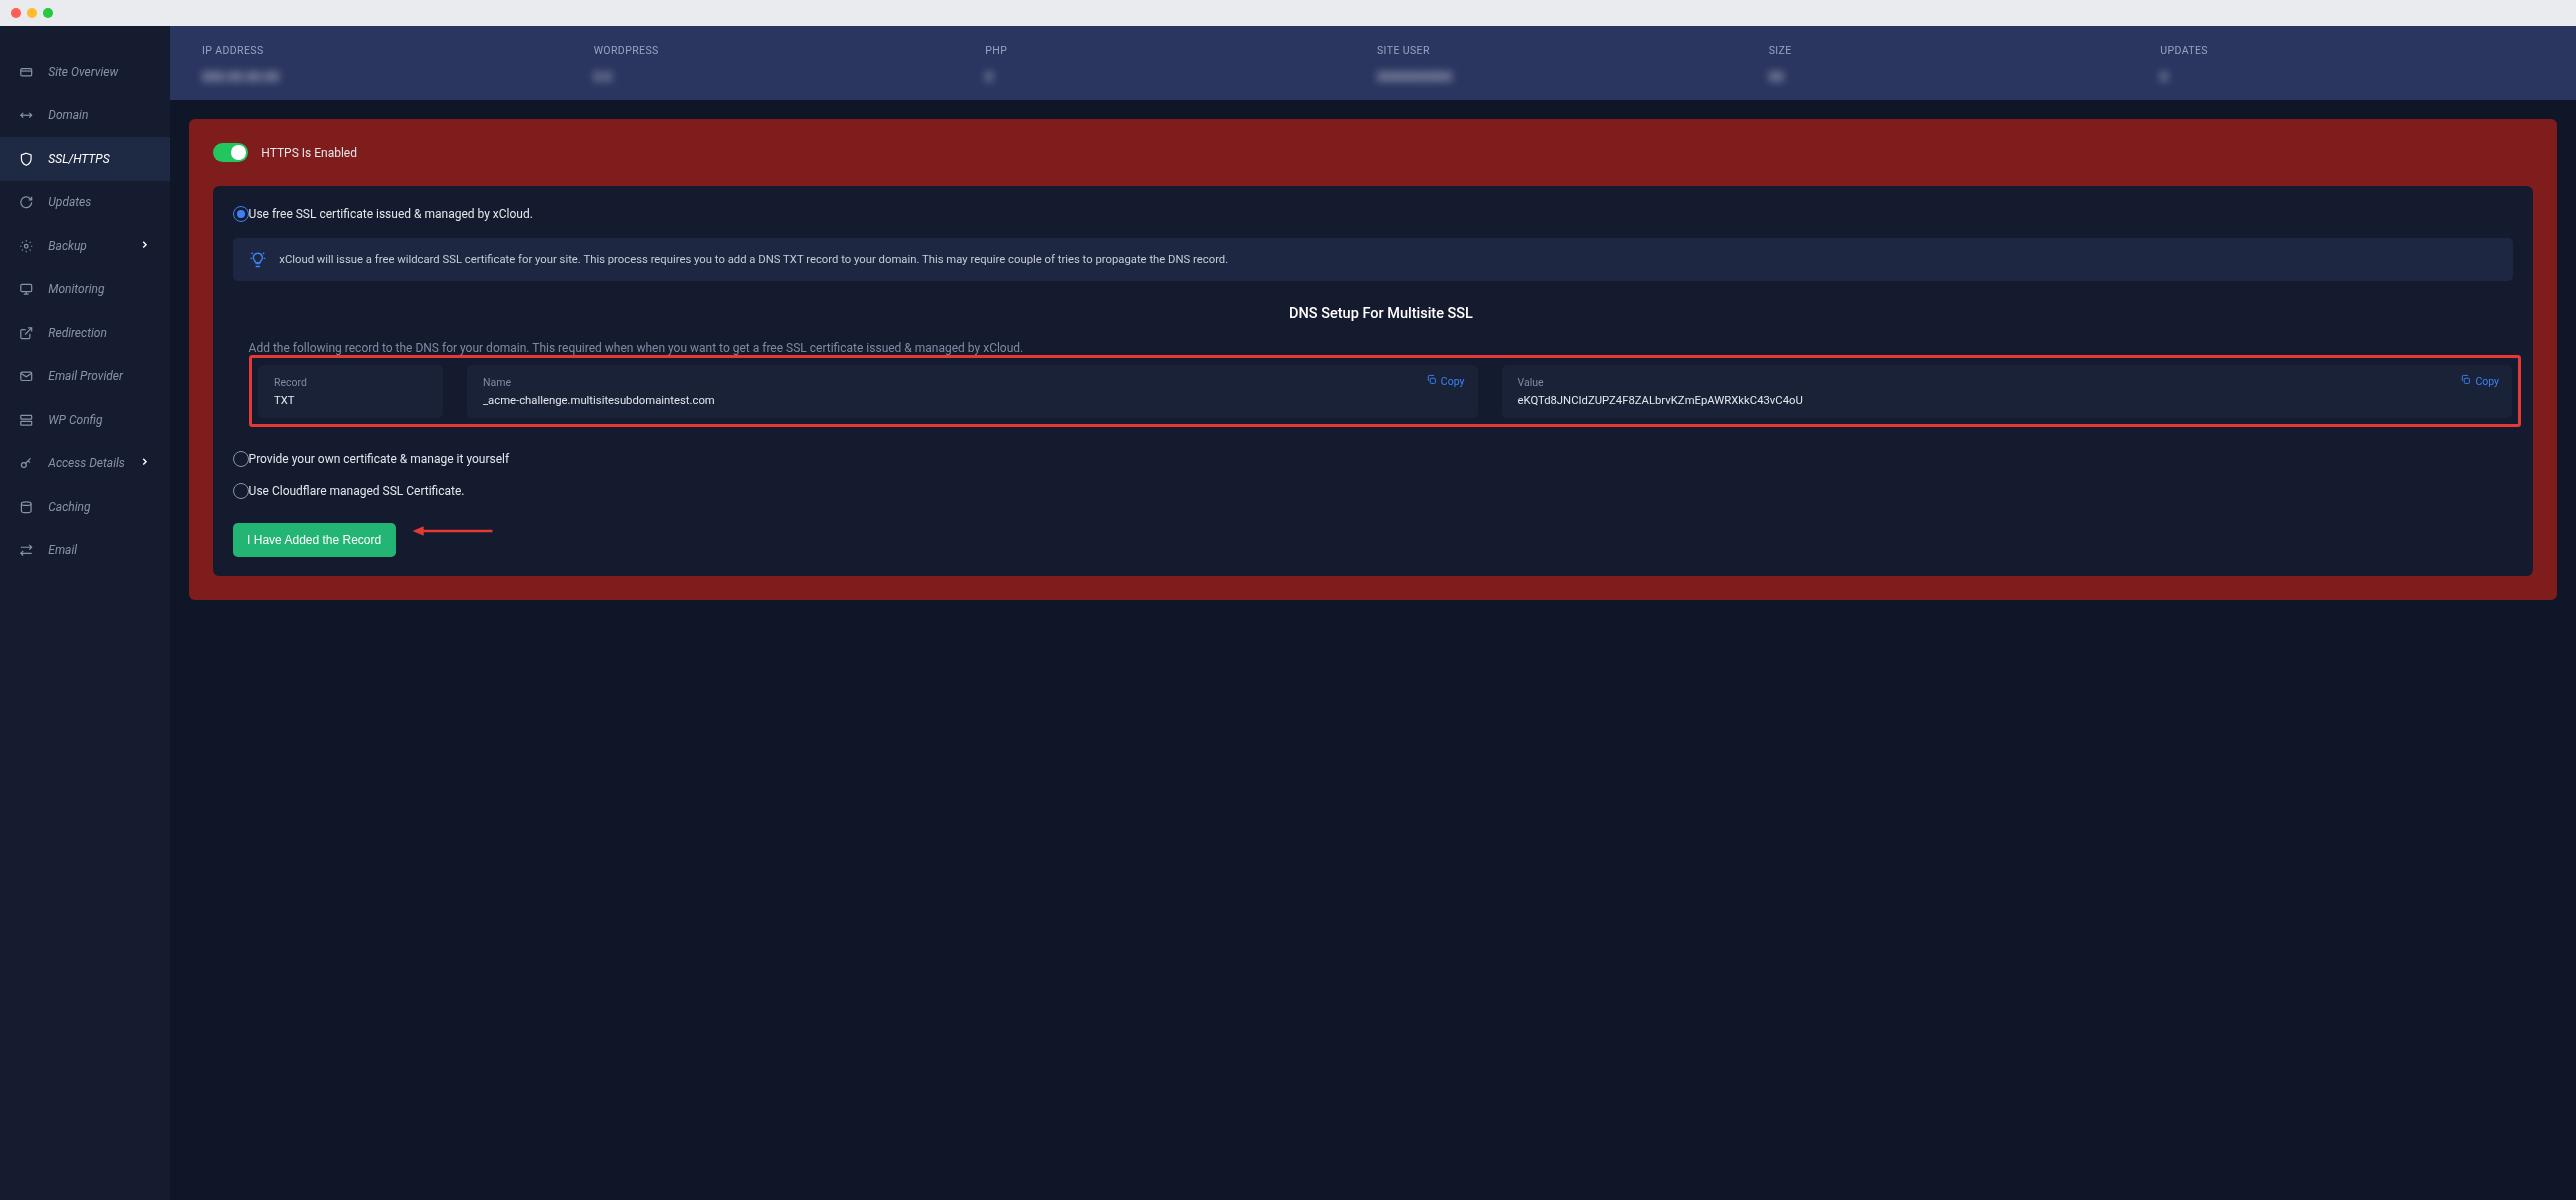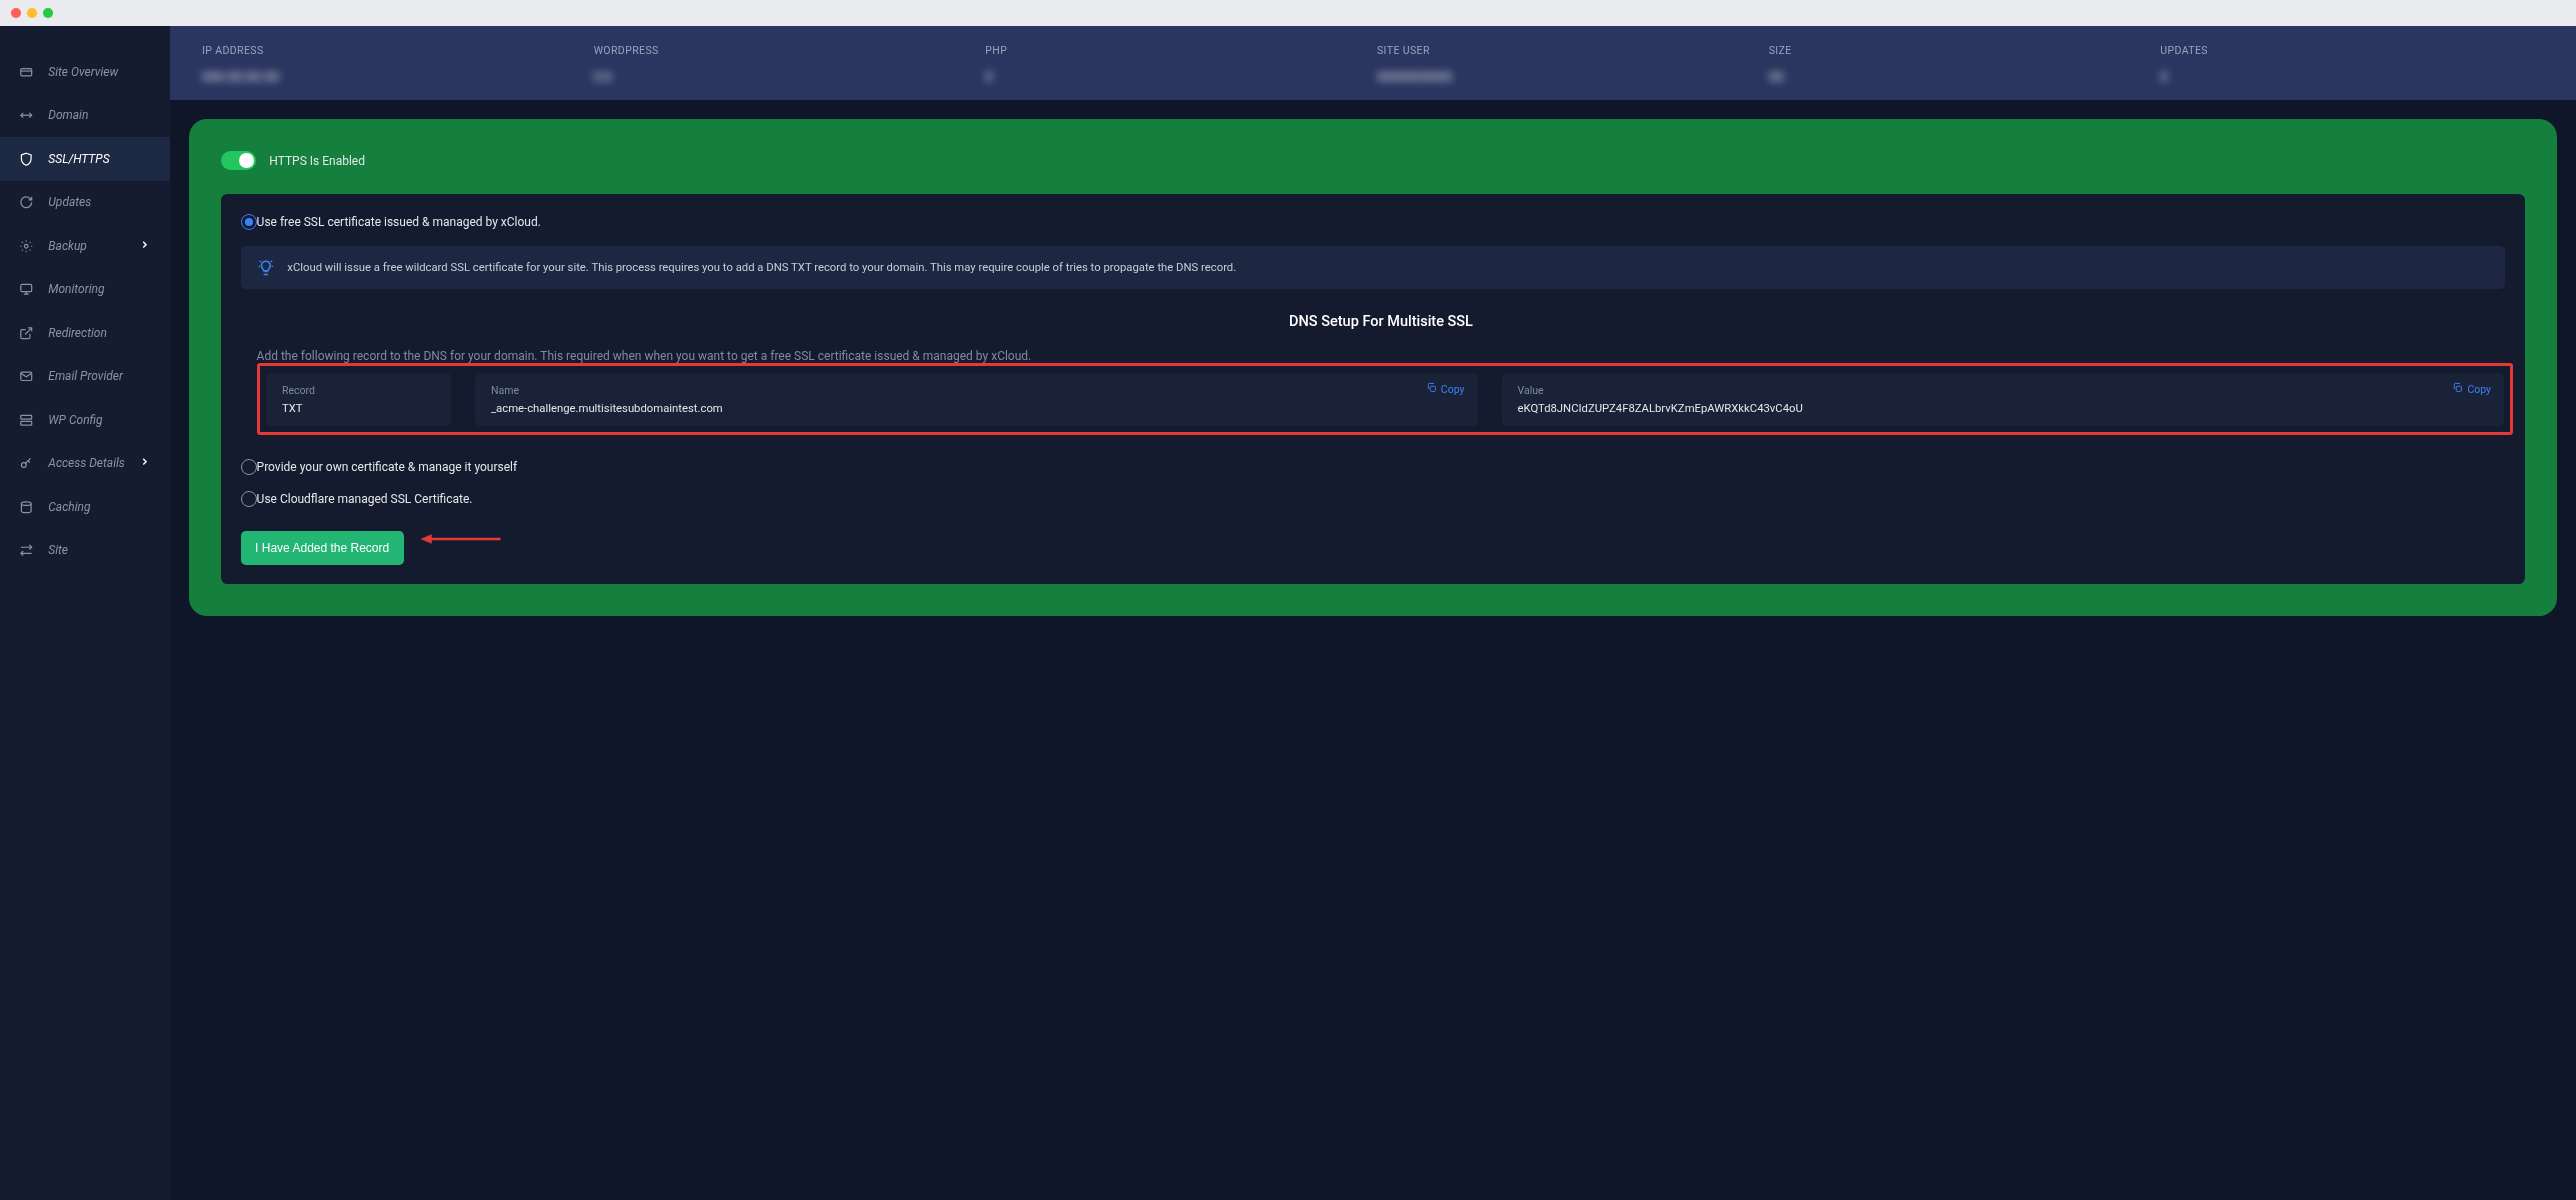--- a/index.html
+++ b/index.html
@@ -73,24 +73,24 @@
       letter-spacing: 0.4px;
       margin-bottom: 13px;
     }
     .stat-val {
       color: #fff;
       font-size: 12px;
       filter: blur(4px);
     }
 
     .content {
-      background: #15803d;
+      background: #7f1d1d;
       margin: 19.3px 19.3px 19.3px 19.3px;
-      padding: 32px;
-      border-radius: 18px;
+      padding: 24px;
+      border-radius: 6px;
     }
 
     .toggle-row {
       display: flex;
       align-items: center;
       gap: 13px;
       margin-bottom: 24px;
     }
     .switch {
       width: 35px;
@@ -368,21 +368,21 @@
       </span>
       <span>Caching</span>
     </div>
 
     <div class="side-item">
       <span class="side-icon">
         <svg viewBox="0 0 24 24" fill="none" stroke="currentColor" stroke-width="2">
             <path d="M17 3l4 4-4 4M3 7h18M7 21l-4-4 4-4M21 17H3"></path>
           </svg>
       </span>
-      <span>Site</span>
+      <span>Email</span>
     </div>
 
   </div>
 
   <div class="main">
 
     <div class="header-stats">
       <div>
         <div class="stat-label">IP ADDRESS</div>
         <div class="stat-val">XXX.XX.XX.XX</div>

